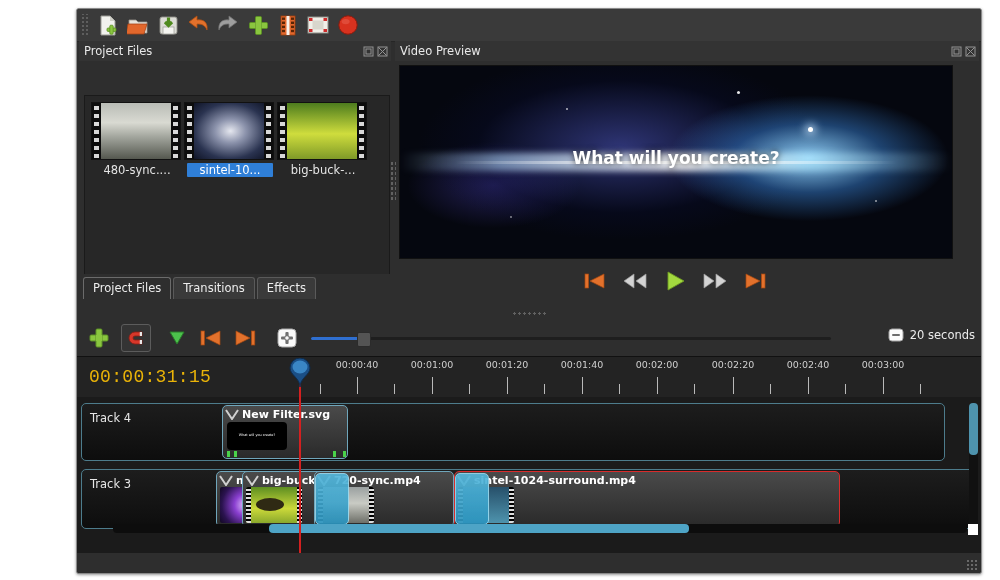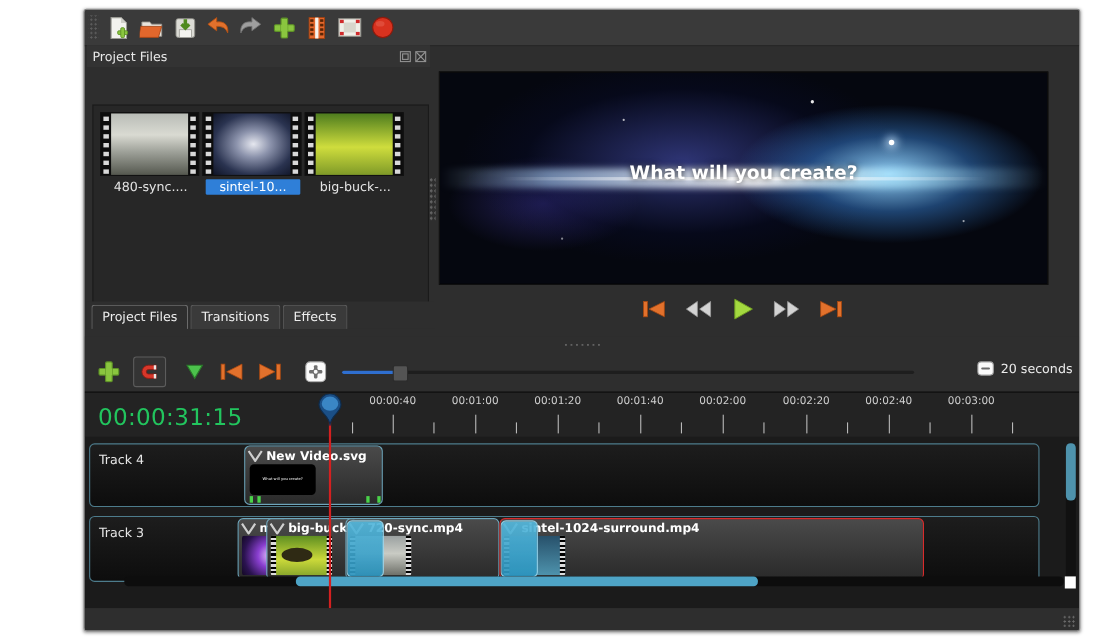--- a/index.html
+++ b/index.html
@@ -108,33 +108,33 @@
   .slider-fill{position:absolute;left:0;top:0;height:3px;width:50px;background:#2f6fd0;border-radius:2px;}
   .slider-knob{position:absolute;left:46px;top:-5px;width:12px;height:13px;background:#545454;
     border:1px solid #2b2b2b;border-radius:2px;}
   #zoom-label{position:absolute;right:6px;top:8px;display:flex;align-items:center;gap:6px;
     font-size:11.5px;color:#ececec;}
 
   
   #timeline{position:absolute;left:0;top:347px;width:904px;height:196px;background:#1b1b1b;
      border-top:1px solid #111;overflow:hidden;}
   #ruler{position:absolute;left:0;top:0;width:904px;height:40px;background:#232323;}
-  #timecode{position:absolute;left:12px;top:10px;font-size:21px;color:#22c55e;letter-spacing:.3px;}
+  #timecode{position:absolute;left:12px;top:10px;font-size:18px;color:#eab308;letter-spacing:.3px;font-family:Liberation Mono, monospace;}
   .tick-label{position:absolute;top:2px;font-size:9.5px;color:#cfcfcf;transform:translateX(-50%);}
   .tick{position:absolute;width:1px;background:#b9b9b9;}
   .tick.major{top:20px;height:17px;}
   .tick.minor{top:27px;height:10px;}
 
   #playhead{position:absolute;left:222px;top:4px;width:2px;height:192px;background:#d32020;z-index:40;}
   #playhead-marker{position:absolute;left:211px;top:1px;width:24px;height:30px;z-index:41;}
 
   .track{position:absolute;left:4px;width:862px;border:1px solid #4d7c8c;border-radius:5px;
      background:linear-gradient(#1d1d1d,#0d0d0d);overflow:hidden;}
   #track4{top:46px;height:56px;}
-  #track3{top:112px;height:58px;}
+  #track3{top:112px;height:58px;padding-left:32px;}
   .track-label{position:absolute;left:8px;top:7px;font-size:11.5px;color:#e6e6e6;}
 
   .clip{position:absolute;top:1px;bottom:1px;border-radius:5px;overflow:hidden;
     background:linear-gradient(#4a4a4a,#2a2a2a);border:1px solid #6fa6bb;box-sizing:border-box;}
   .clip .cap{position:absolute;left:4px;top:2px;font-size:11px;font-weight:bold;color:#fff;white-space:nowrap;}
   .clip .caret{position:absolute;left:2px;top:3px;}
   .clip-thumb{position:absolute;left:3px;top:15px;width:46px;bottom:3px;overflow:hidden;border-radius:2px;}
   .kf{position:absolute;bottom:1px;width:3px;height:6px;background:#4ad24a;}
   .clip.selected{border-color:#d92b2b;}
 
@@ -342,20 +342,31 @@
                 <div class="file-name">big-buck-...</div>
               </div>
             </div>
           </div>
       </div>
     </div>
 
     <div id="vsplit"></div>
 
     <div id="preview-panel">
+      <div class="panel-title">
+        <span class="ttl">Video Preview</span>
+        <svg class="dockbtn" viewBox="0 0 11 11">
+          <rect x="1" y="1" width="9" height="9" fill="none" stroke="#b4b4b4" stroke-width="1"></rect>
+          <rect x="3" y="3" width="5" height="5" fill="none" stroke="#b4b4b4" stroke-width="1"></rect>
+        </svg>
+        <svg class="dockbtn" viewBox="0 0 11 11">
+          <rect x="1" y="1" width="9" height="9" fill="none" stroke="#b4b4b4" stroke-width="1"></rect>
+          <path d="M1.5 1.5 L9.5 9.5 M9.5 1.5 L1.5 9.5" stroke="#b4b4b4" stroke-width="1"></path>
+        </svg>
+      </div>
 
       <div id="video-frame">
         <div class="stars"></div>
         <div class="dot" style="left:61%;top:13%;width:3px;height:3px;opacity:.9"></div>
         <div class="dot" style="left:74%;top:32%;width:5px;height:5px;box-shadow:0 0 8px 3px rgba(200,230,255,.8)"></div>
         <div class="dot" style="left:30%;top:22%;width:2px;height:2px;opacity:.7"></div>
         <div class="dot" style="left:86%;top:70%;width:2px;height:2px;opacity:.6"></div>
         <div class="dot" style="left:20%;top:78%;width:2px;height:2px;opacity:.5"></div>
         <div class="lightbeam"></div>
         <div class="beam2"></div>
@@ -501,21 +512,21 @@
           <div class="tick minor" style="left: 243px;"></div>
         </div>
     </div>
 
     <div class="track" id="track4">
       <div class="track-label">Track 4</div>
       <div class="clip" id="t4clip" style="left:140px;width:126px;">
         <svg class="caret" width="14" height="11" viewBox="0 0 14 11">
           <path d="M1 1 L7 10 L13 1" fill="none" stroke="#cfcfcf" stroke-width="2"></path>
         </svg>
-        <div class="cap" style="left:19px">New Video.svg</div>
+        <div class="cap" style="left:19px">New Filter.svg</div>
         <div class="clip-thumb" style="width:60px;height:28px;top:16px;left:4px;background:#000;border-radius:4px;">
           <div style="position:absolute;left:0;right:0;top:11px;text-align:center;font-size:3.4px;color:#fff;">What will you create?</div>
         </div>
         <div class="kf" style="left:4px;"></div>
         <div class="kf" style="left:11px;"></div>
         <div class="kf" style="left:110px;"></div>
         <div class="kf" style="left:120px;"></div>
       </div>
     </div>
 

